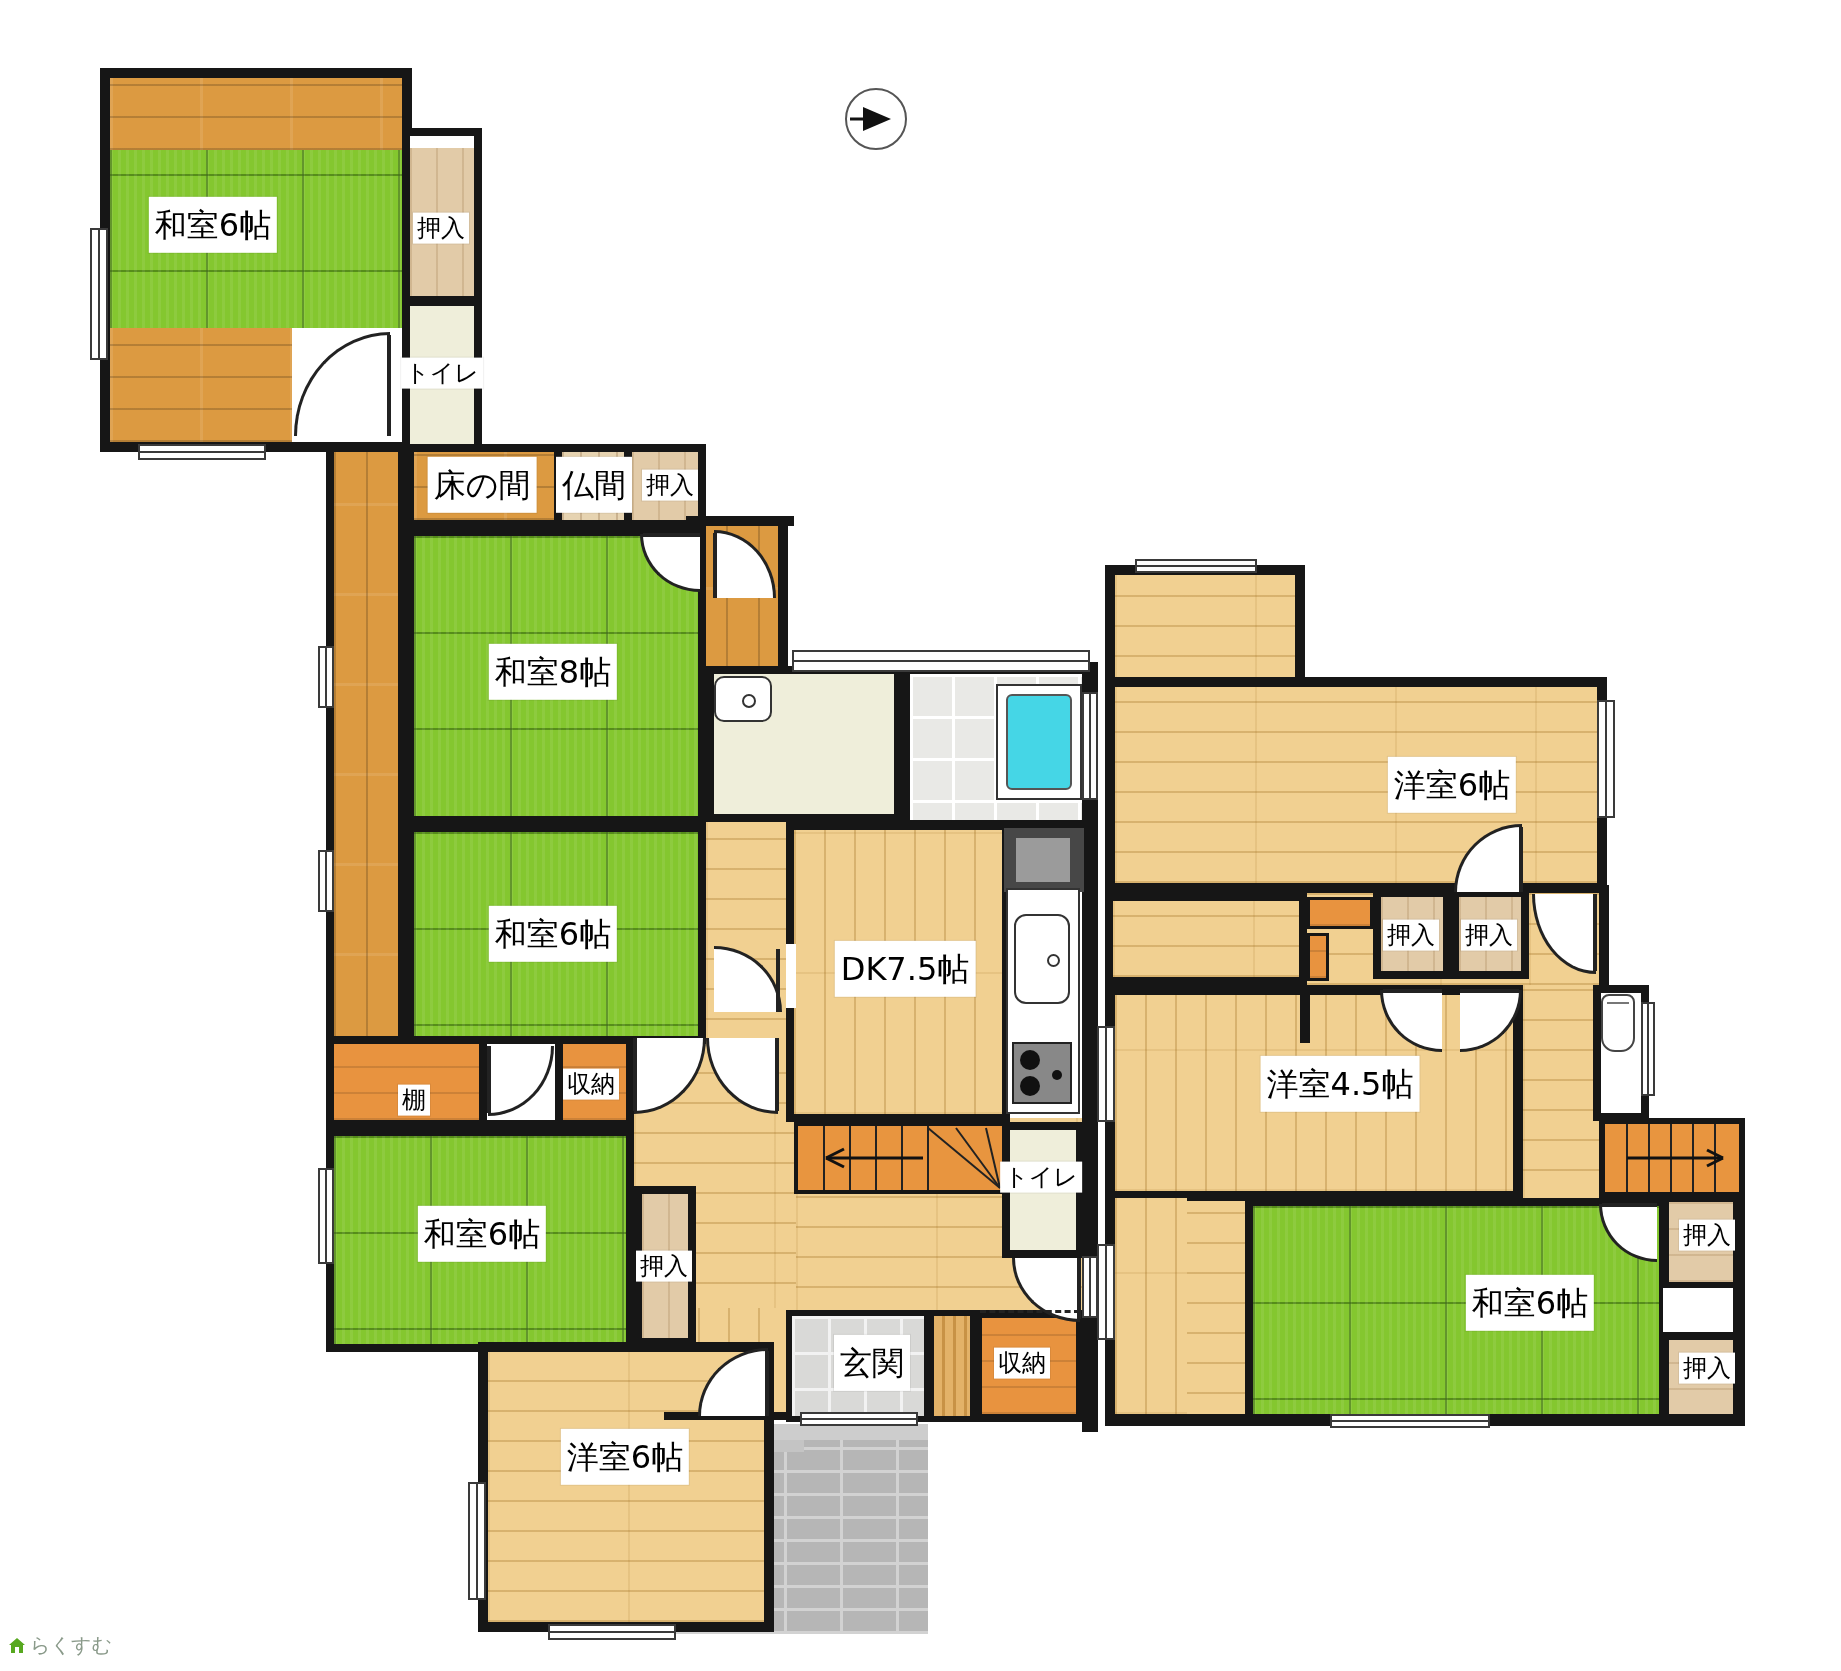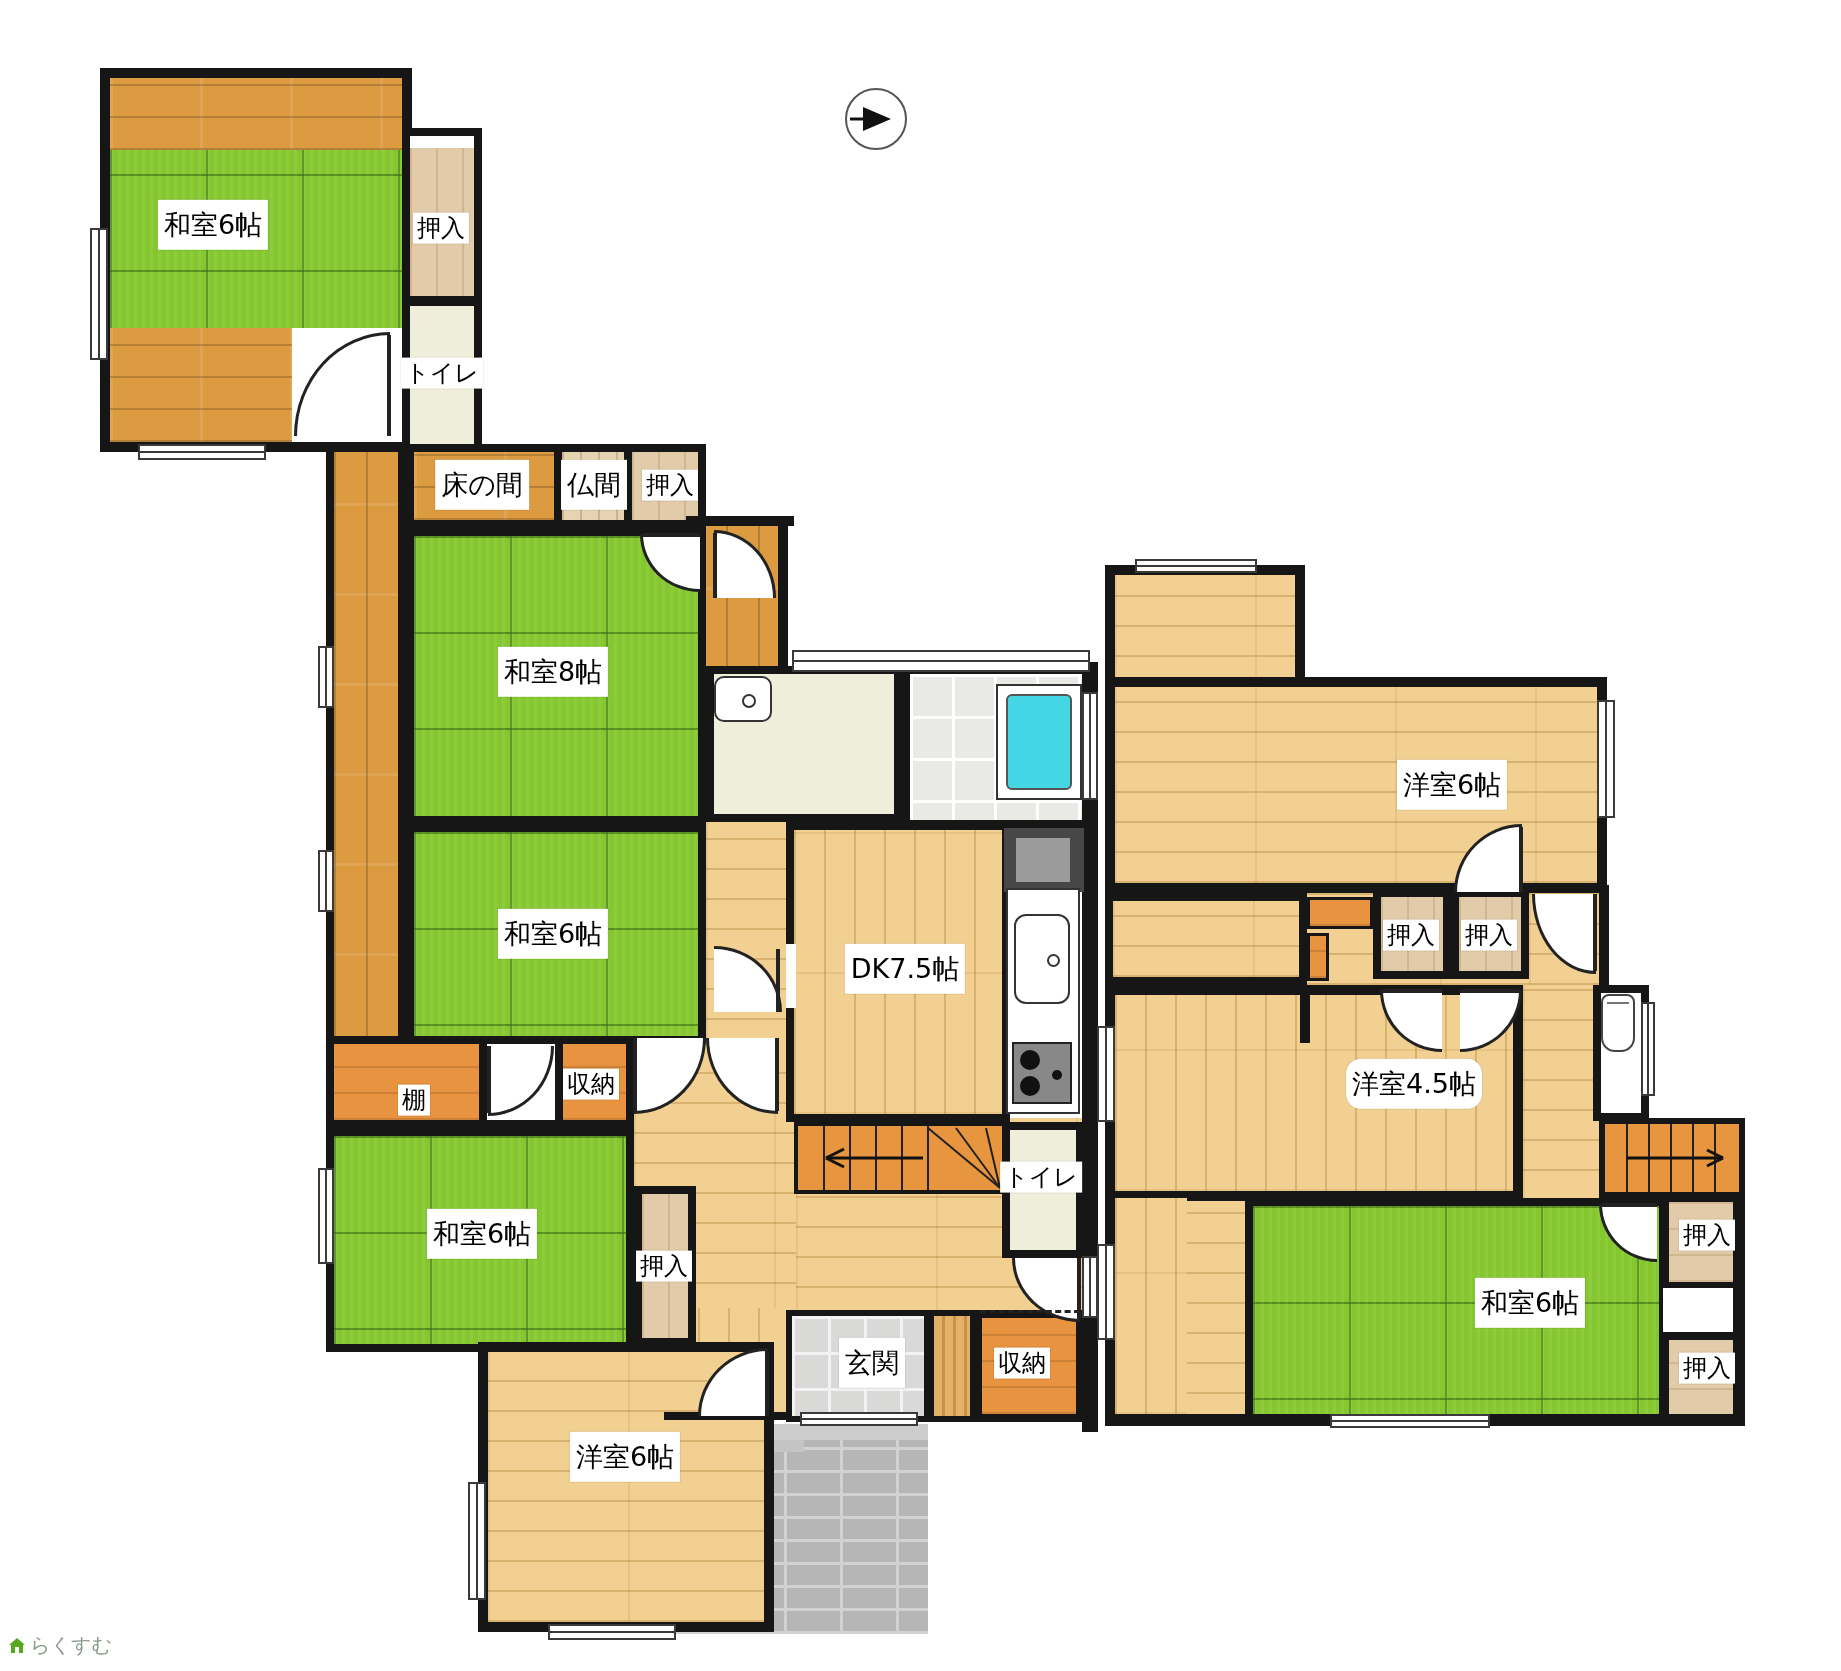--- a/index.html
+++ b/index.html
@@ -50,21 +50,21 @@
   .win-h{background:linear-gradient(0deg,#fff 0 44%,#3a3a3a 44% 56%,#fff 56% 100%);}
   .arc{position:absolute;background:#fff;box-sizing:border-box;z-index:26;}
   .arc.tl{border-top-left-radius:100% 100%;border-top:3px solid #222;border-left:3px solid #222;}
   .arc.tr{border-top-right-radius:100% 100%;border-top:3px solid #222;border-right:3px solid #222;}
   .arc.bl{border-bottom-left-radius:100% 100%;border-bottom:3px solid #222;border-left:3px solid #222;}
   .arc.br{border-bottom-right-radius:100% 100%;border-bottom:3px solid #222;border-right:3px solid #222;}
   .lf-r::after{content:"";position:absolute;right:-1px;top:0;bottom:0;width:4px;background:#222;}
   .lf-l::after{content:"";position:absolute;left:-1px;top:0;bottom:0;width:4px;background:#222;}
   .lf-t::after{content:"";position:absolute;top:-1px;left:0;right:0;height:4px;background:#222;}
   .lbl{position:absolute;transform:translate(-50%,-50%);background:#fff;color:#000;
-       padding:9px 6px;font-size:27px;line-height:1.2;white-space:nowrap;z-index:40;
+       padding:9px 6px;font-size:32px;line-height:1.2;white-space:nowrap;z-index:40;
        box-shadow:0 0 0 1px rgba(0,0,0,.06);}
   .lbl.s{font-size:24px;padding:1px 4px;}
   .fix{position:absolute;box-sizing:border-box;z-index:30;}
   .logo{position:absolute;left:8px;top:1632px;z-index:40;display:flex;align-items:center;
         gap:4px;font-size:20px;color:#8a9a8a;}
   .logo .house{width:18px;height:18px;position:relative;z-index:40;}
   svg{display:block;}
 </style>
 </head>
 <body>
@@ -278,21 +278,21 @@
   <div class="lbl s" style="left:664px;top:1266px;">押入</div>
   <div class="lbl" style="left:905px;top:969px;">DK7.5帖</div>
   <div class="lbl s" style="left:1041px;top:1177px;">トイレ</div>
   <div class="lbl" style="left:872px;top:1363px;">玄関</div>
   <div class="lbl s" style="left:1022px;top:1363px;">収納</div>
   <div class="lbl" style="left:625px;top:1457px;">洋室6帖</div>
 
   <div class="lbl" style="left:1452px;top:785px;">洋室6帖</div>
   <div class="lbl s" style="left:1411px;top:935px;">押入</div>
   <div class="lbl s" style="left:1489px;top:935px;">押入</div>
-  <div class="lbl" style="left:1414px;top:1084px;border-radius:15px;">洋室4.5帖</div>
+  <div class="lbl" style="left:1340px;top:1084px;">洋室4.5帖</div>
   <div class="lbl" style="left:1530px;top:1303px;">和室6帖</div>
   <div class="lbl s" style="left:1707px;top:1235px;">押入</div>
   <div class="lbl s" style="left:1707px;top:1368px;">押入</div>
 
   <div class="logo">
     <span class="house">
       <svg width="18" height="18" viewBox="0 0 18 18">
         <polygon points="9,1 17,8 15,8 15,16 3,16 3,8 1,8" fill="#57a81f"></polygon>
         <rect x="7" y="10" width="4" height="6" fill="#fff"></rect>
       </svg>

